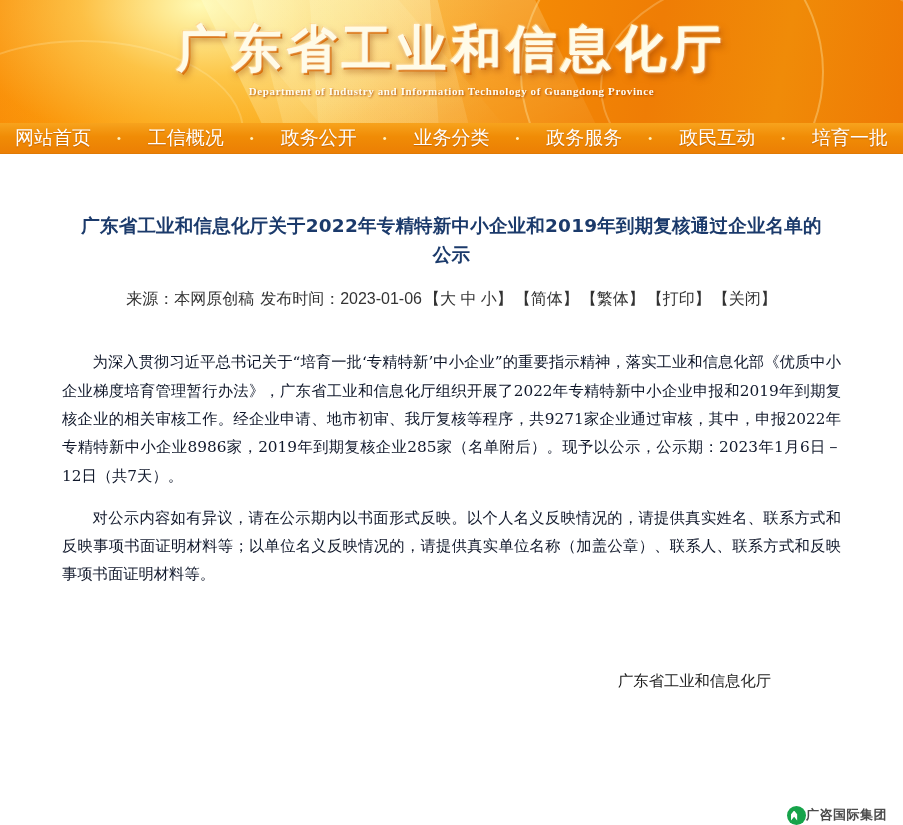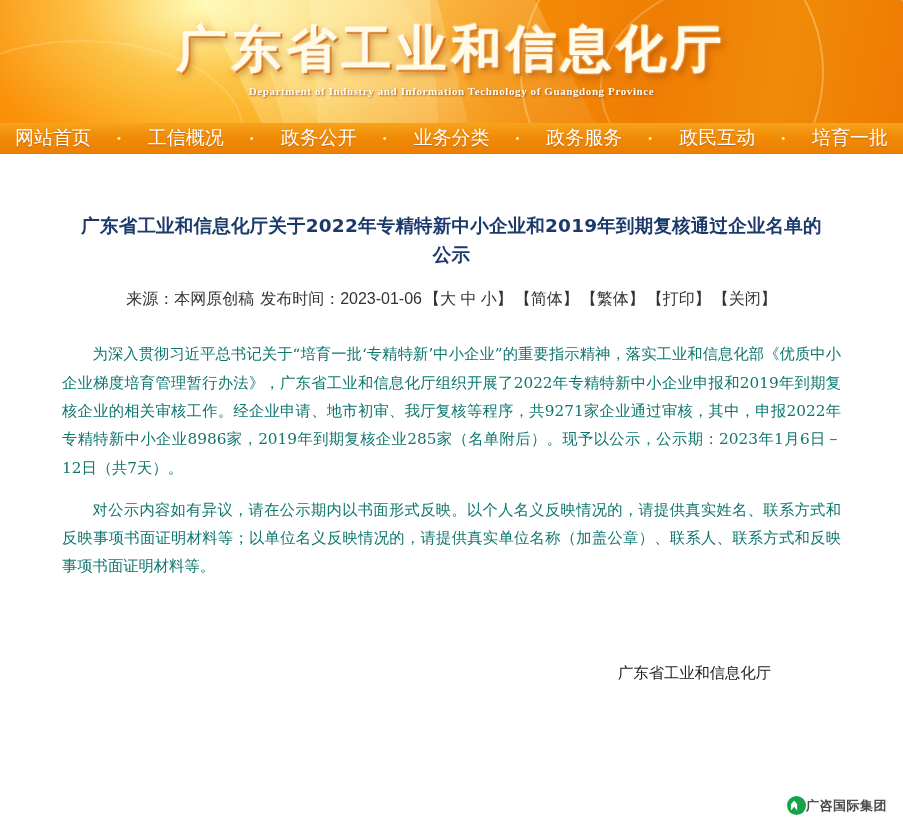--- a/index.html
+++ b/index.html
@@ -125,24 +125,24 @@
     color: #333333;
   }
   .meta .sep { display: inline-block; width: 6px; }
   .meta .grp { margin-left: 2px; }
   .meta a {
     color: #333333;
     text-decoration: none;
     cursor: pointer;
   }
   .body-text {
-    margin-top: 30px;
-    font-family: "DejaVu Serif", "Liberation Serif", serif;
-    font-size: 15.3px;
-    color: #0f766e;
+    margin-top: 38px;
+    font-family: "DejaVu Serif", "Liberation Serif", serif;
+    font-size: 15.3px;
+    color: #0f172a;
     line-height: 1.85;
     text-align: justify;
     text-justify: inter-ideograph;
   }
   .body-text p {
     margin: 0 0 2px 0;
     text-indent: 2em;
   }
   .p-gap { margin-top: 14px !important; }
   .attachment {
@@ -169,23 +169,22 @@
     color: #1a1a1a;
     line-height: 1.85;
     text-indent: 2em;
     text-align: justify;
   }
 
   
   .watermark {
     position: absolute;
     right: 16px;
-    bottom: 10px;
+    bottom: 0;
     display: flex;
-    align-items: center;
     gap: 0;
   }
   .wm-logo {
     width: 19px;
     height: 19px;
     border-radius: 50%;
     background: #16a34a;
     position: relative;
     flex: none;
   }

